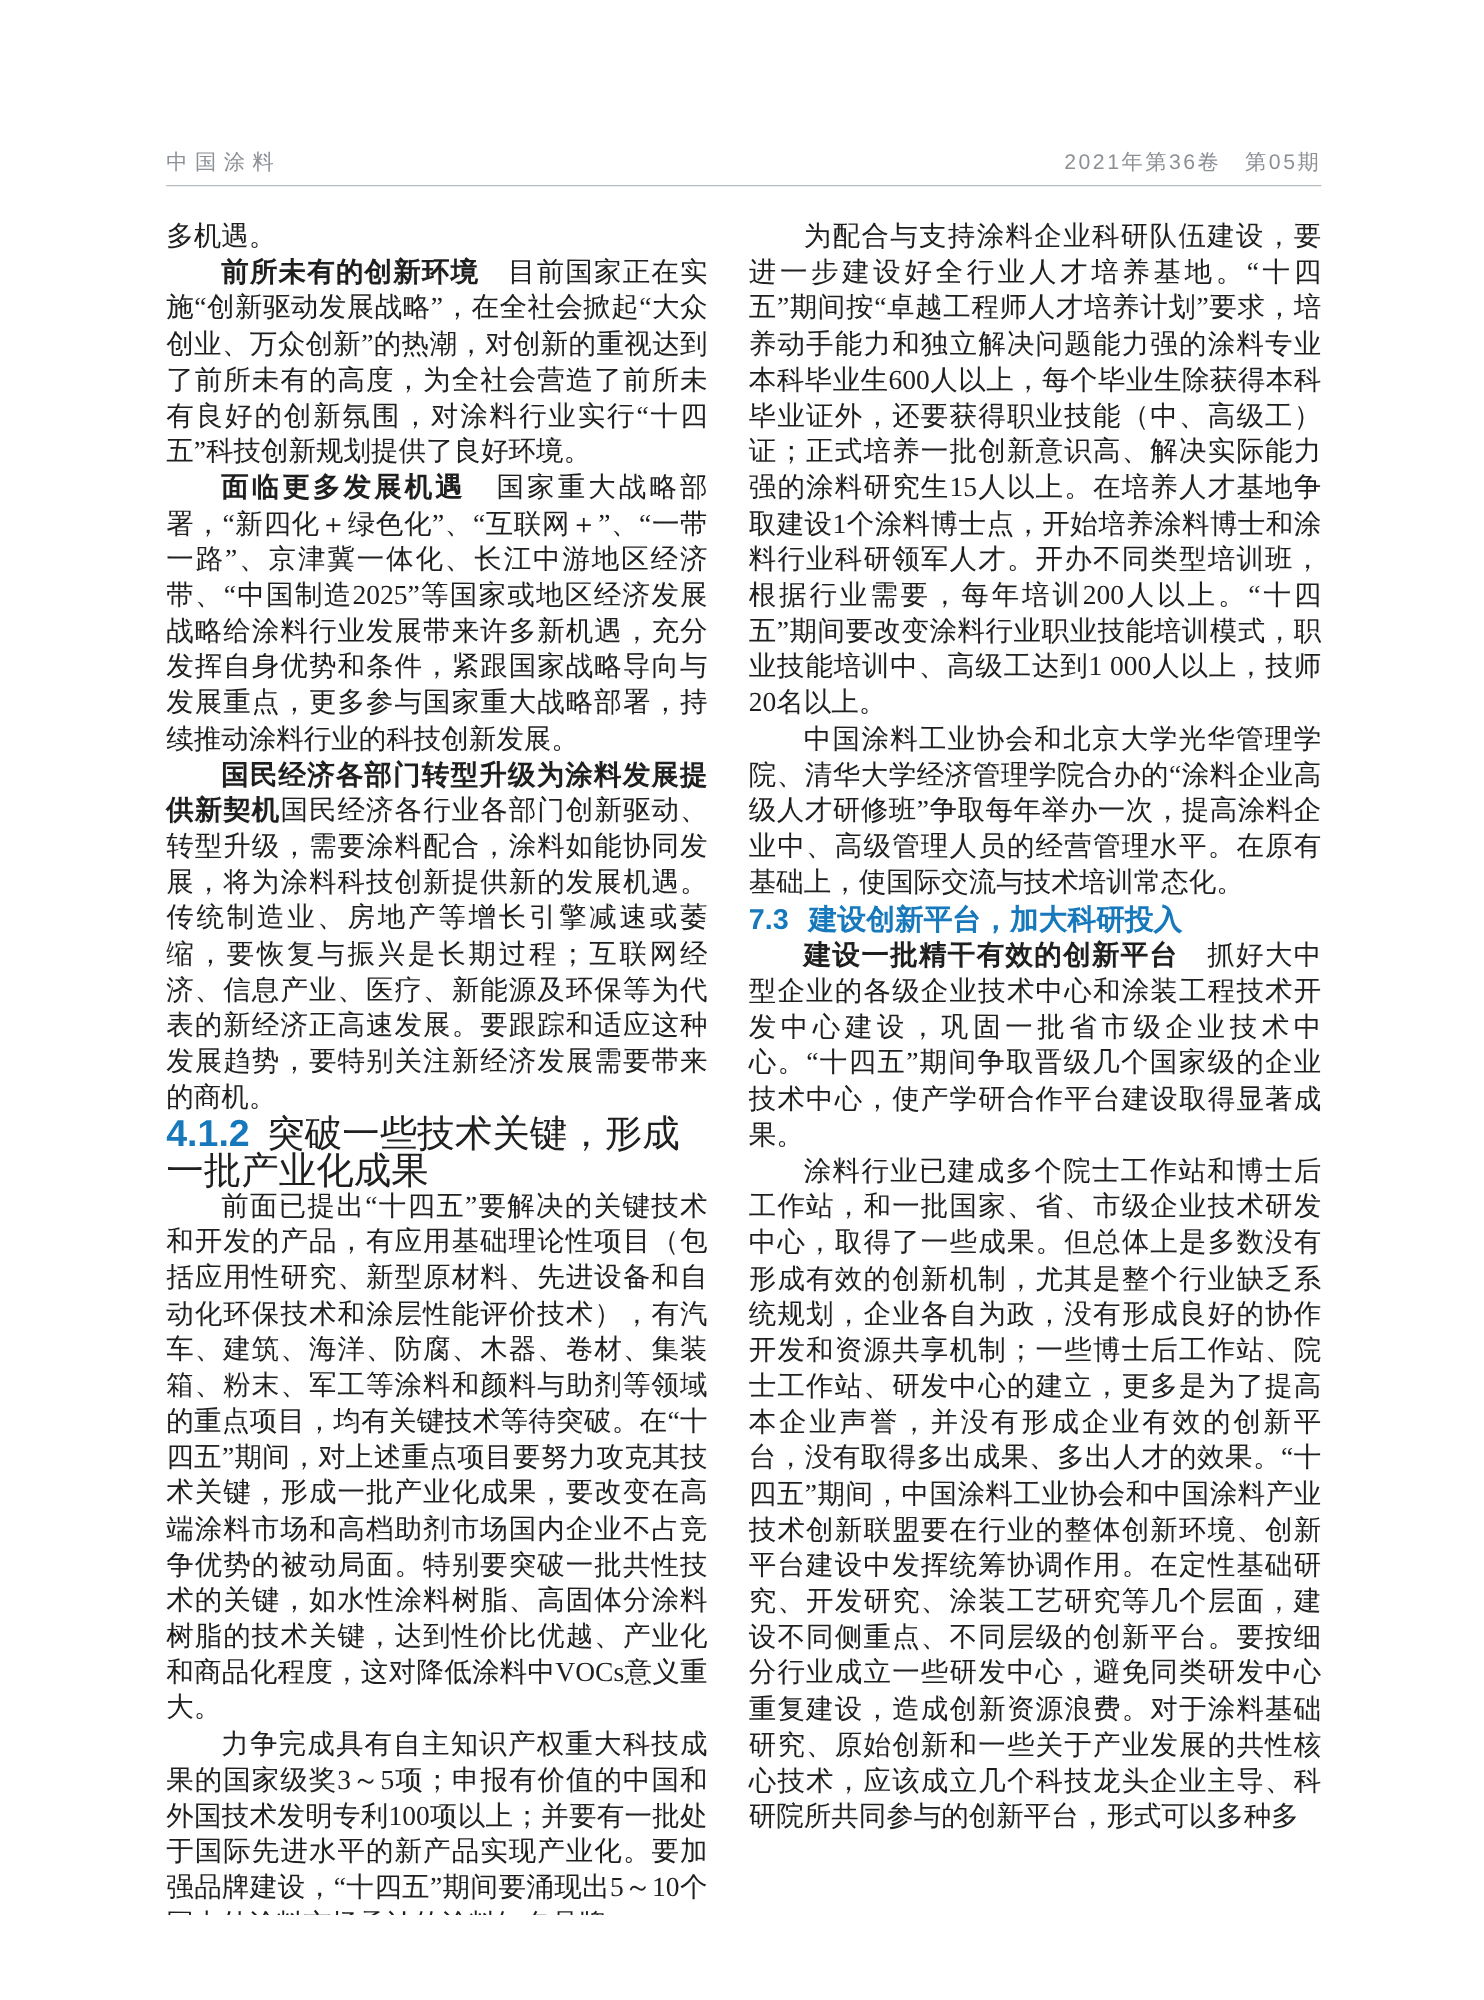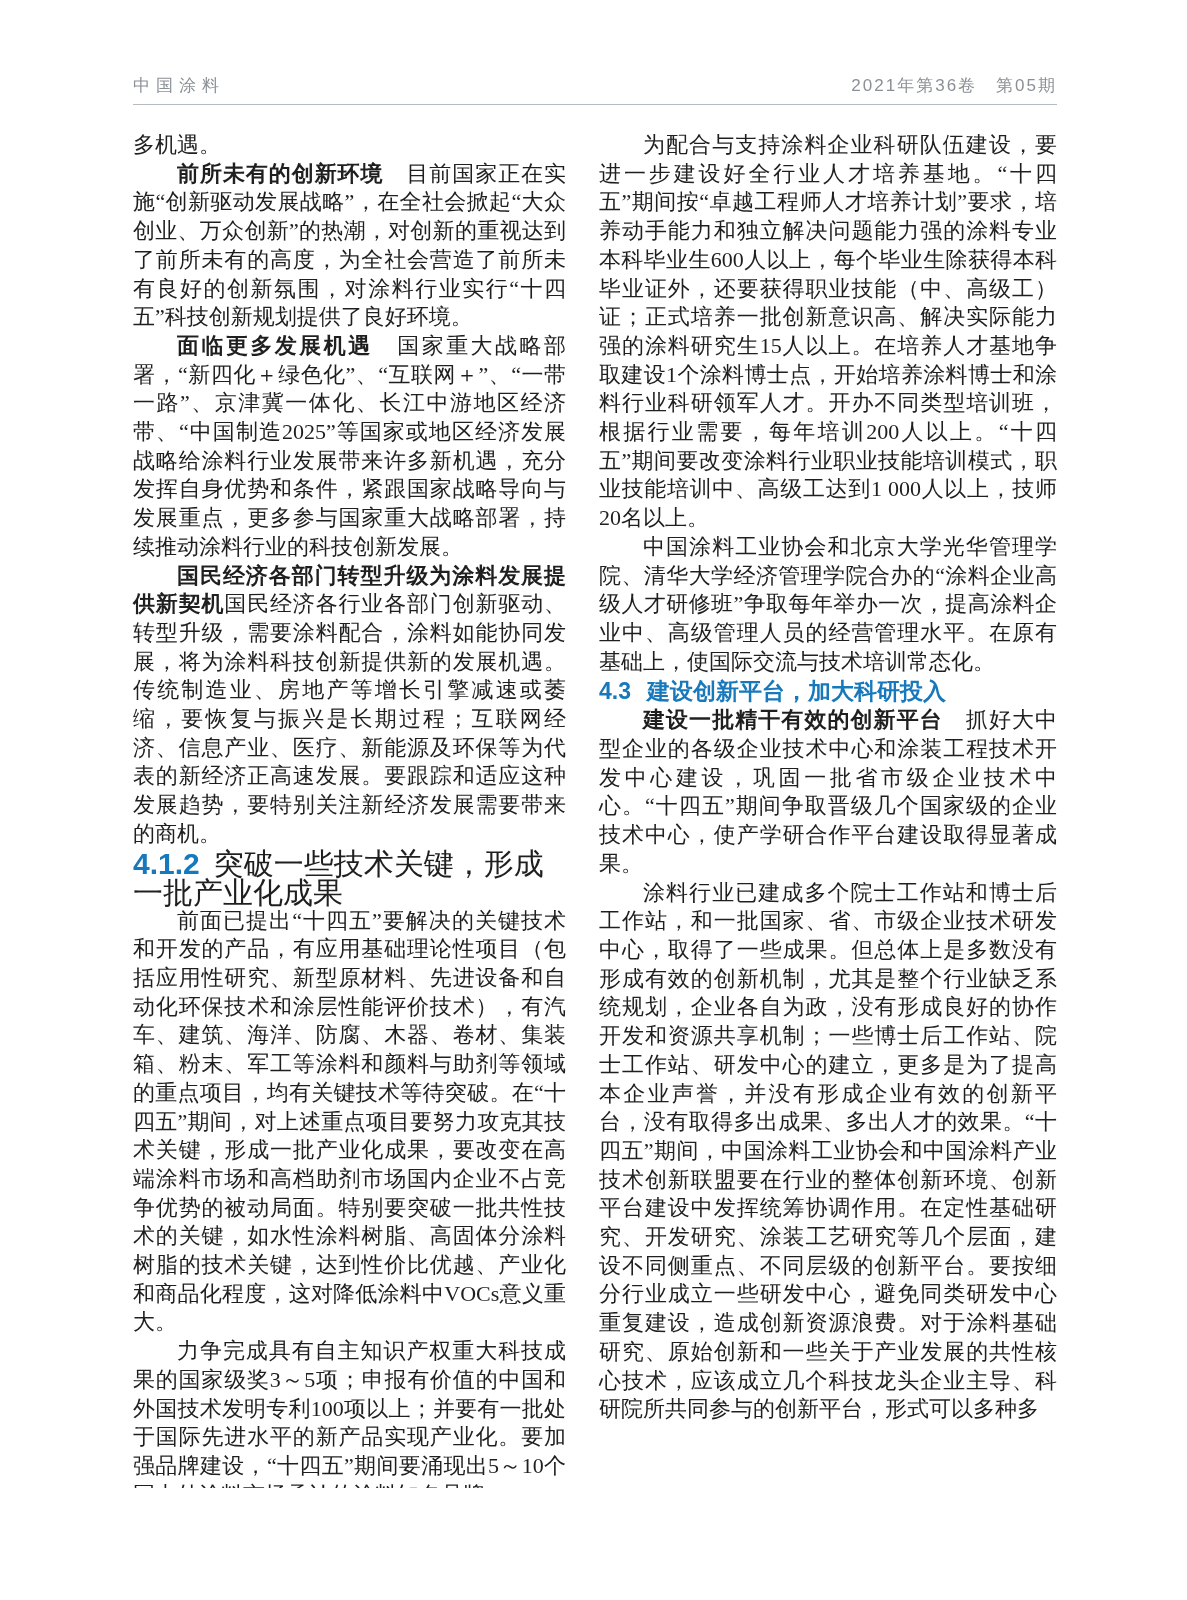--- a/index.html
+++ b/index.html
@@ -3,20 +3,21 @@
 <meta charset="utf-8">
 <style>
   html,body{margin:0;padding:0;background:#ffffff;}
   .page{
     position:relative;
     width:1187px;height:1488px;
     background:#ffffff;
     font-family:"Liberation Serif","DejaVu Serif",serif;
     color:#1f1f1f;
     overflow:hidden;
+    margin-top:44px;
   }
   
   .header{
     position:absolute;left:133px;top:74px;width:924px;
     display:flex;justify-content:space-between;align-items:flex-end;
     padding-bottom:7px;
     border-bottom:1.5px solid #b7bcc0;
     font-family:"Liberation Sans","DejaVu Sans",sans-serif;
     color:#8b9095;
     font-size:17px;
@@ -90,21 +91,21 @@
         <div class="h3"><span class="hnum">4.1.2</span><span class="htitle">突破一些技术关键，形成一批产业化成果</span></div>
         <p class="para indent"><span>前面已提出“十四五”要解决的关键技术和开发的产品，有应用基础理论性项目（包括应用性研究、新型原材料、先进设备和自动化环保技术和涂层性能评价技术），有汽车、建筑、海洋、防腐、木器、卷材、集装箱、粉末、军工等涂料和颜料与助剂等领域的重点项目，均有关键技术等待突破。在“十四五”期间，对上述重点项目要努力攻克其技术关键，形成一批产业化成果，要改变在高端涂料市场和高档助剂市场国内企业不占竞争优势的被动局面。特别要突破一批共性技术的关键，如水性涂料树脂、高固体分涂料树脂的技术关键，达到性价比优越、产业化和商品化程度，这对降低涂料中VOCs意义重大。</span></p>
         <p class="para indent"><span>力争完成具有自主知识产权重大科技成果的国家级奖3～5项；申报有价值的中国和外国技术发明专利100项以上；并要有一批处于国际先进水平的新产品实现产业化。要加强品牌建设，“十四五”期间要涌现出5～10个国内外涂料市场承认的涂料知名品牌。</span></p>
         <p class="para indent"><span>通过“十四五”科研发展，我国向世界涂料强国将迈进一大步！</span></p>
         <div class="h2"><span class="hnum">4.2</span><span class="htitle">人才培养和科研队伍建设</span></div>
         <p class="para indent"><span>“十四五”期间要进一步发挥企业是科技创新的主体作用，大中型涂料企业要逐步形成“领军人才＋专业人才＋技能人才”的较完善人才体系的科研创新队伍，以保证科技创新的活力，真正发挥企业创新的</span></p>
       </div>
     <div class="col right" id="col-right">
         <p class="para indent"><span>为配合与支持涂料企业科研队伍建设，要进一步建设好全行业人才培养基地。“十四五”期间按“卓越工程师人才培养计划”要求，培养动手能力和独立解决问题能力强的涂料专业本科毕业生600人以上，每个毕业生除获得本科毕业证外，还要获得职业技能（中、高级工）证；正式培养一批创新意识高、解决实际能力强的涂料研究生15人以上。在培养人才基地争取建设1个涂料博士点，开始培养涂料博士和涂料行业科研领军人才。开办不同类型培训班，根据行业需要，每年培训200人以上。“十四五”期间要改变涂料行业职业技能培训模式，职业技能培训中、高级工达到1 000人以上，技师20名以上。</span></p>
         <p class="para indent"><span>中国涂料工业协会和北京大学光华管理学院、清华大学经济管理学院合办的“涂料企业高级人才研修班”争取每年举办一次，提高涂料企业中、高级管理人员的经营管理水平。在原有基础上，使国际交流与技术培训常态化。</span></p>
-        <div class="h2"><span class="hnum">4.3</span><span class="htitle">建设创新平台，加大科研投入</span></div>
+        <div class="h2"><span class="hnum">7.3</span><span class="htitle">建设创新平台，加大科研投入</span></div>
         <p class="para indent"><span class="runin">建设一批精干有效的创新平台</span><span>　抓好大中型企业的各级企业技术中心和涂装工程技术开发中心建设，巩固一批省市级企业技术中心。“十四五”期间争取晋级几个国家级的企业技术中心，使产学研合作平台建设取得显著成果。</span></p>
         <p class="para indent"><span>涂料行业已建成多个院士工作站和博士后工作站，和一批国家、省、市级企业技术研发中心，取得了一些成果。但总体上是多数没有形成有效的创新机制，尤其是整个行业缺乏系统规划，企业各自为政，没有形成良好的协作开发和资源共享机制；一些博士后工作站、院士工作站、研发中心的建立，更多是为了提高本企业声誉，并没有形成企业有效的创新平台，没有取得多出成果、多出人才的效果。“十四五”期间，中国涂料工业协会和中国涂料产业技术创新联盟要在行业的整体创新环境、创新平台建设中发挥统筹协调作用。在定性基础研究、开发研究、涂装工艺研究等几个层面，建设不同侧重点、不同层级的创新平台。要按细分行业成立一些研发中心，避免同类研发中心重复建设，造成创新资源浪费。对于涂料基础研究、原始创新和一些关于产业发展的共性核心技术，应该成立几个科技龙头企业主导、科研院所共同参与的创新平台，形式可以多种多</span></p>
       </div>
   </div>
 
   <div class="footer">
     <span class="page-number">2</span>
     <span class="footer-bar"></span>
     <span class="footer-text">
       <span class="plan-cn">“十四五”规划</span>

